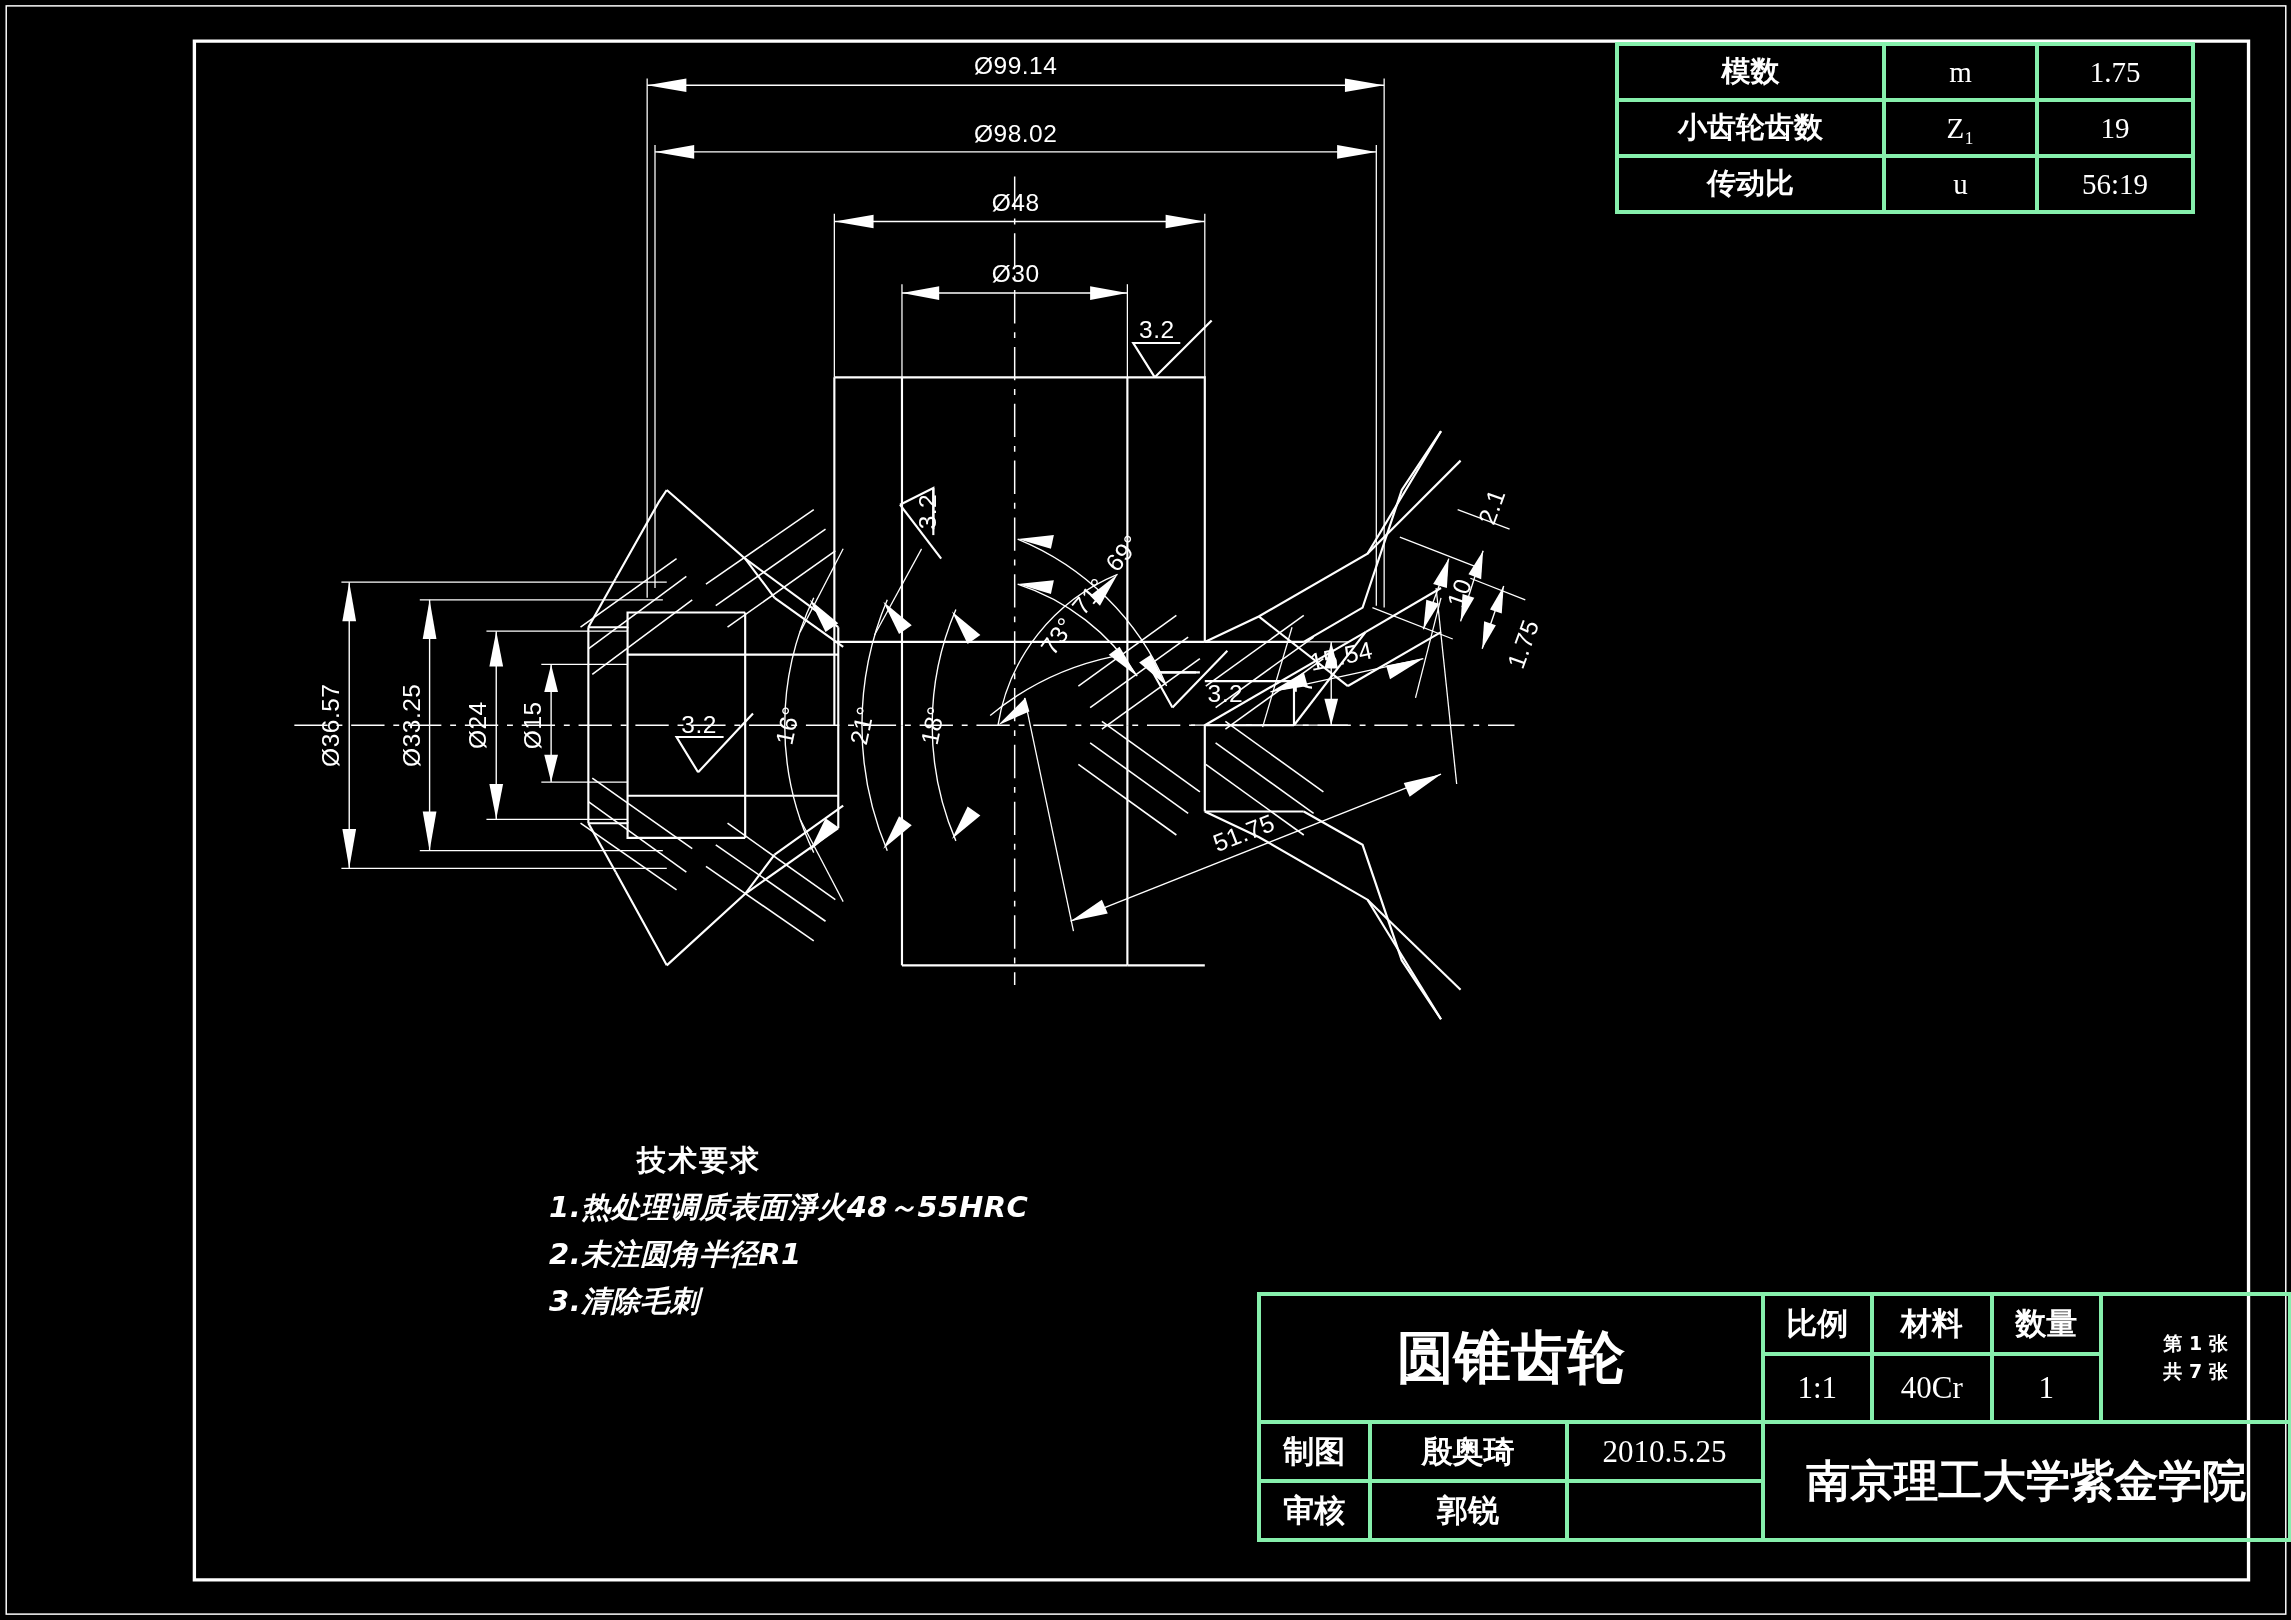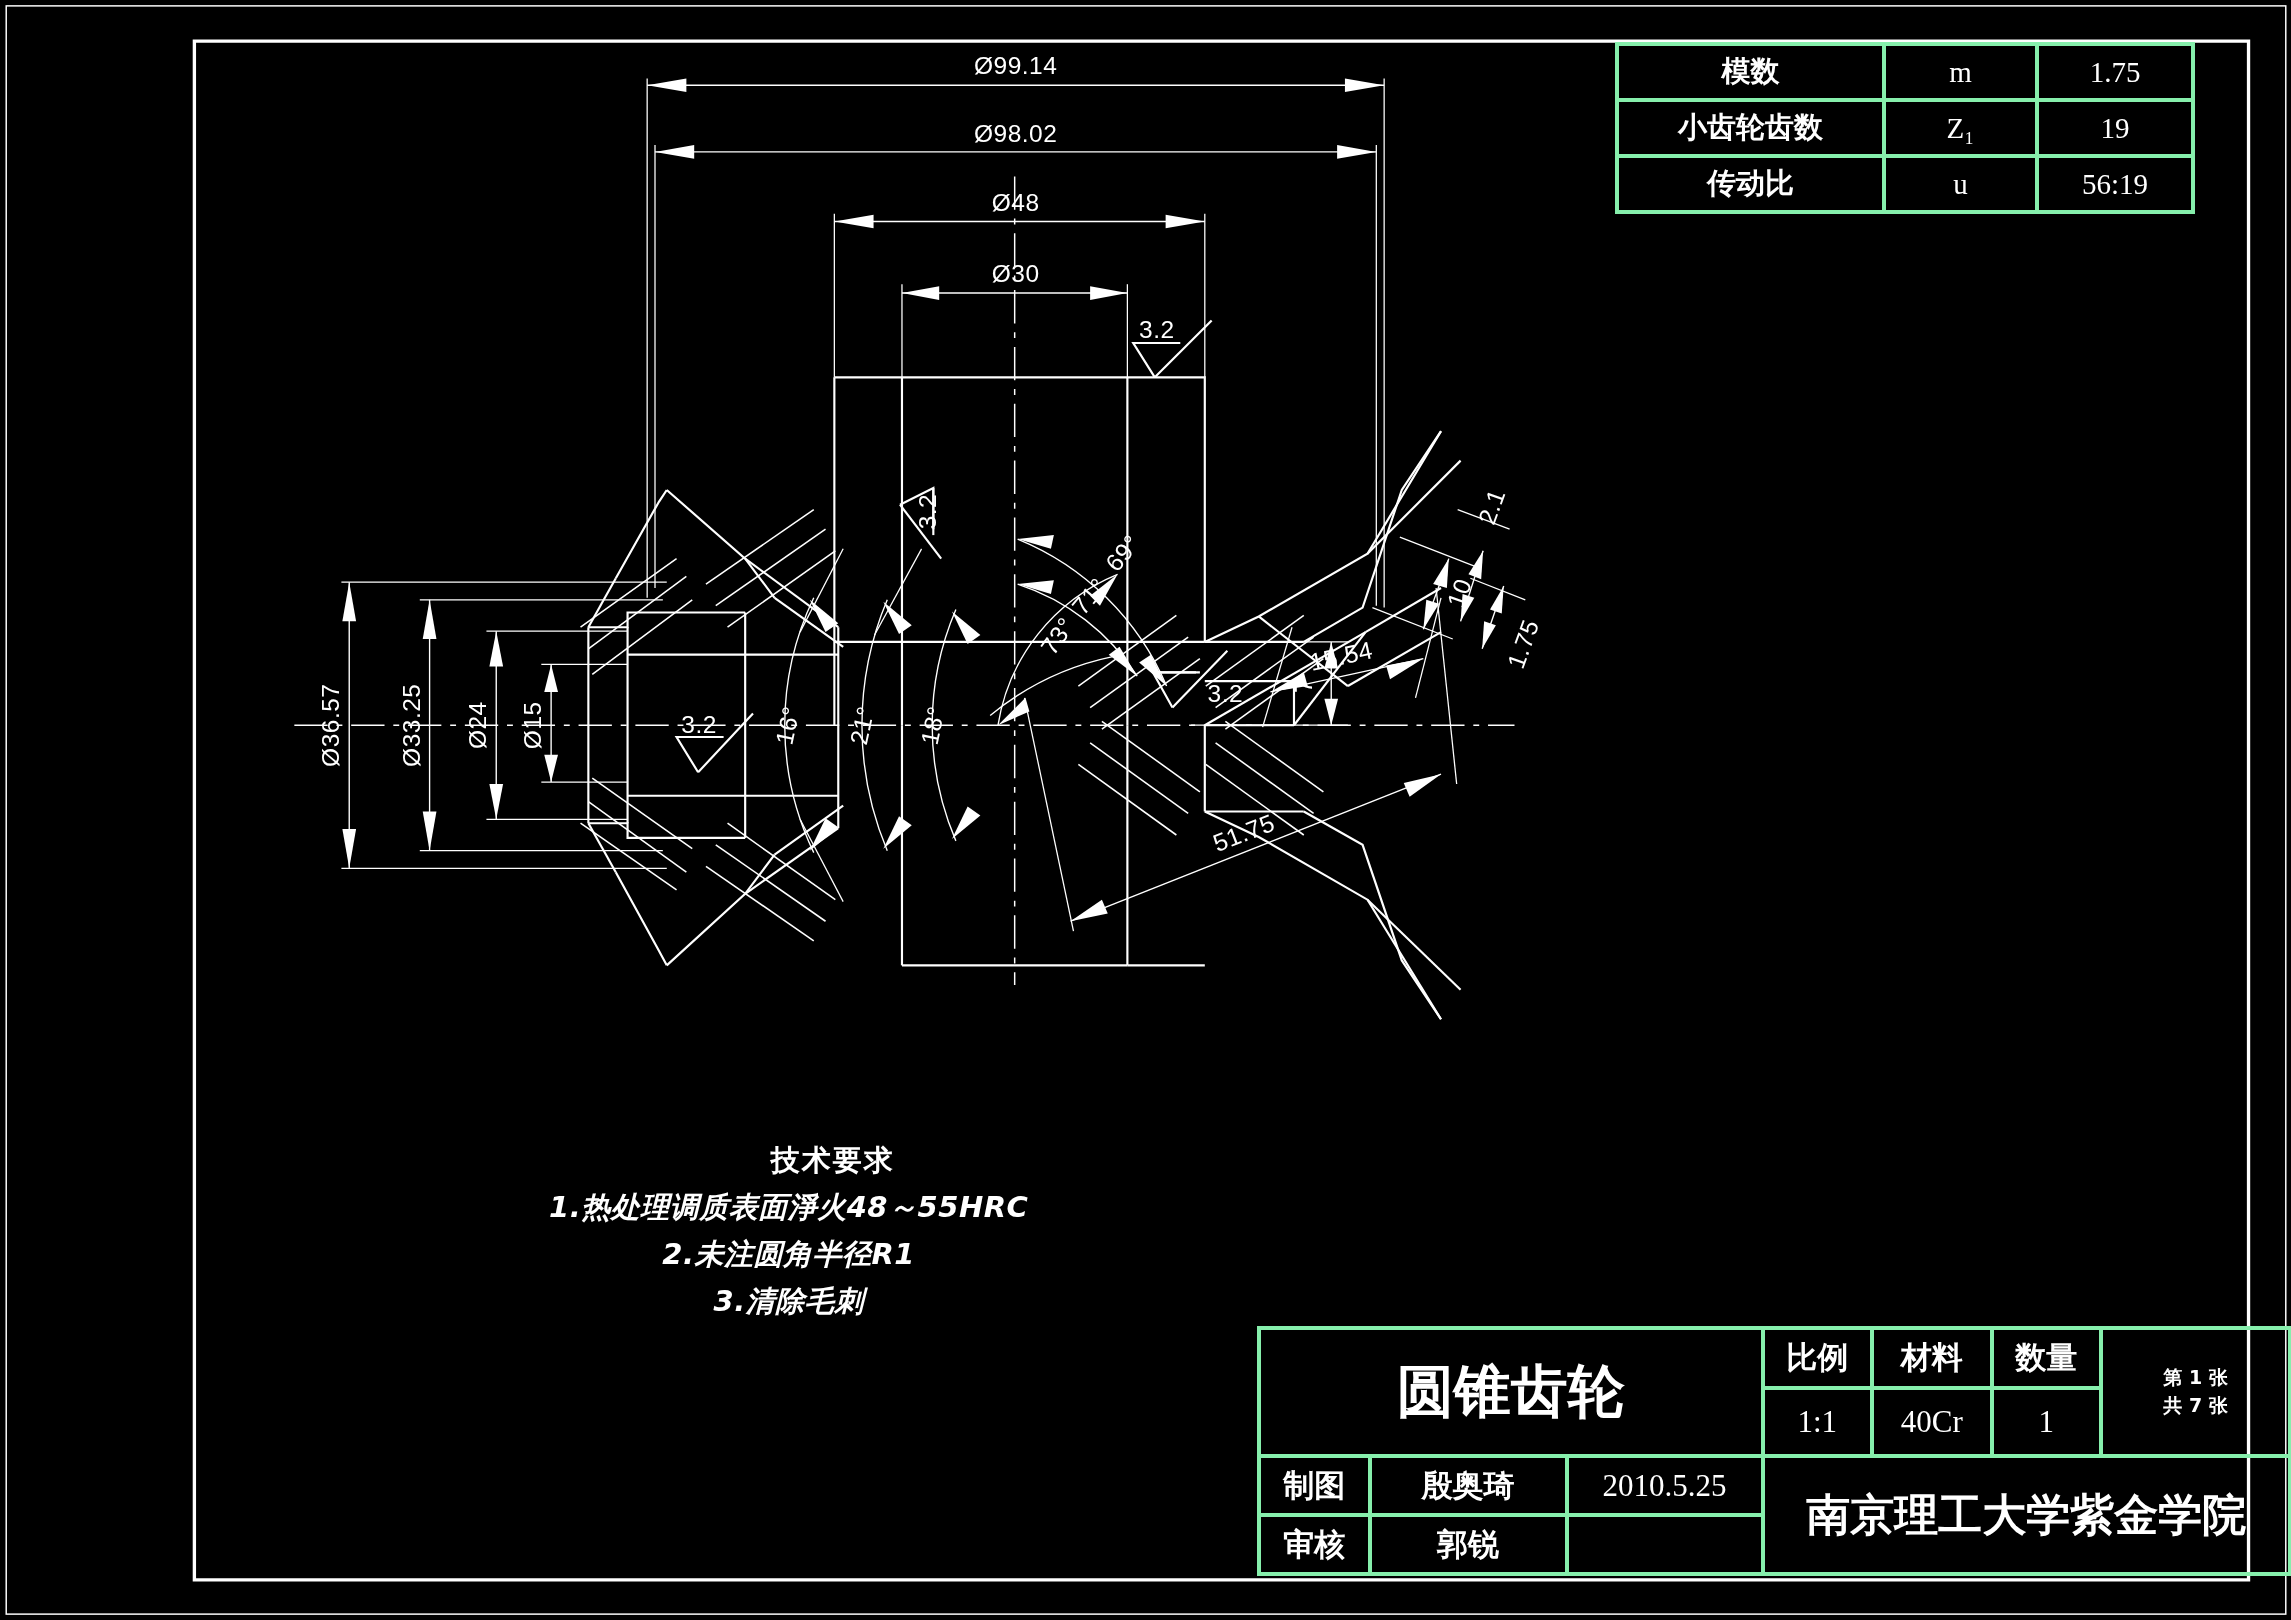--- a/index.html
+++ b/index.html
@@ -60,21 +60,21 @@
   .lat { font-family: "Liberation Serif", serif; }
 
   
   #param-table { left: 1615px; top: 42px; }
   #param-table td { height: 52px; font-size: 29px; }
   #param-table td.c1 { width: 263px; }
   #param-table td.c2 { width: 149px; }
   #param-table td.c3 { width: 152px; }
 
   
-  #title-block { left: 1257px; top: 1326px; }
+  #title-block { left: 1257px; top: 1292px; }
   #title-block td { font-size: 31px; }
 
   .tb-name    { width: 498px; height: 120px; font-size: 57px !important; }
   .tb-hdr     { width: 106px; height: 56px; }
   .tb-hdr2    { width: 116px; height: 56px; border-radius: 9px; }
   .tb-hdr3    { width: 106px; height: 56px; }
   .tb-val     { height: 64px; }
   .tb-sheet   { width: 186px; height: 120px; }
   .tb-lab     { width: 108px; height: 55px; }
   .tb-who     { width: 196px; height: 55px; border-radius: 19px; }
@@ -84,21 +84,20 @@
   .sheet-lines { line-height: 1.45; font-size: 19px; }
 
   
   #tech-req {
     left: 549px; top: 1137px;
     color: #ffffff;
     font-family: "DejaVu Sans", sans-serif;
     font-size: 29px;
     line-height: 1.62;
     white-space: nowrap;
-    text-align: center;
   }
   #tech-req .tr-title { margin-left: 88px; font-weight: 700; letter-spacing:2px;}
   #tech-req .tr-item { font-weight: 700; letter-spacing: 0.5px; font-style: italic; }
 </style>
 </head>
 <body>
 
 <div id="sheet">
 
   <svg class="draw" viewBox="0 0 2338 1653">

